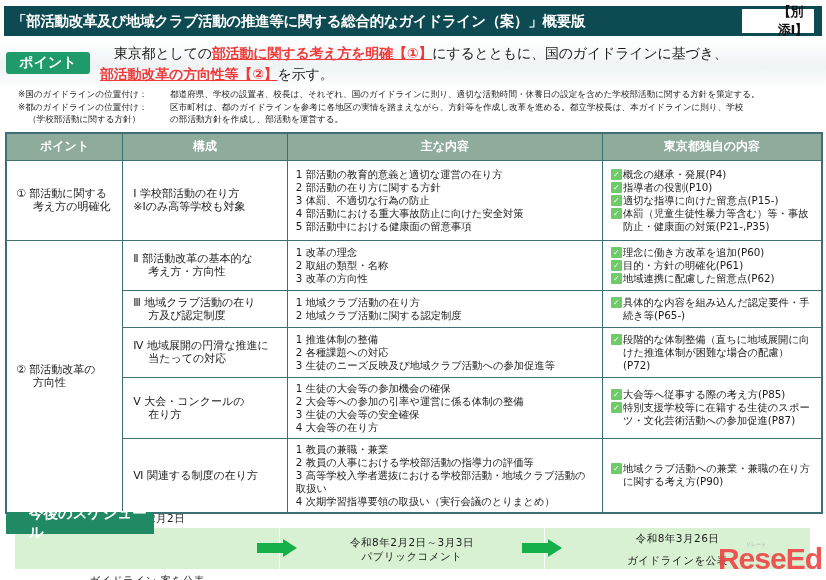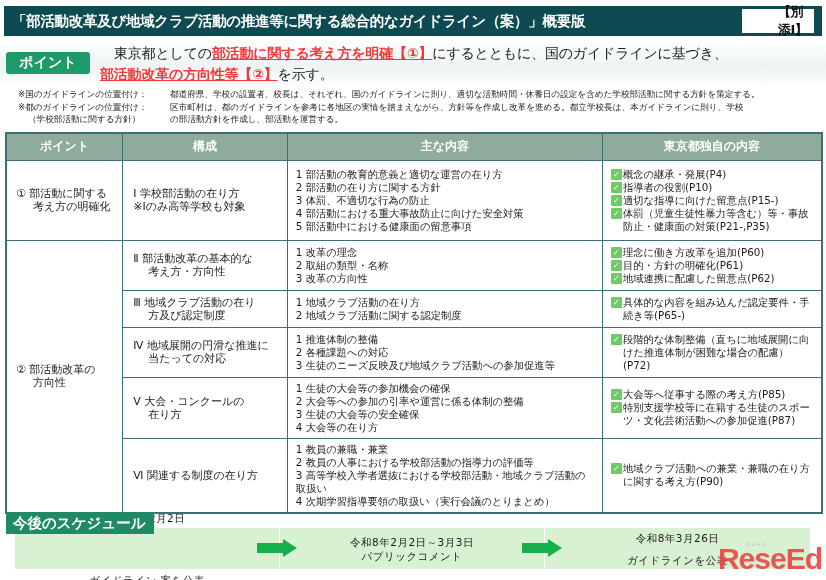--- a/index.html
+++ b/index.html
@@ -57,21 +57,21 @@
   .cell-tokyo { padding: 4px 8px; font-size: 10.3px; line-height: 13.2px; }
   .chk-row { display: flex; align-items: flex-start; }
   .chk {
     width: 11px; height: 11px; background: #6fcb68; border-radius: 1px; flex-shrink: 0; margin-top: 1px; margin-right: 1px;
     display: flex; align-items: center; justify-content: center; color: #fff; font-size: 8px; font-weight: bold;
   }
 
   .sched-badge {
     position: absolute; left: 6px; top: 512px; width: 148px; height: 22px;
     background: #1f8a63; border-radius: 4px 4px 0 0; color: #fff; font-weight: bold; font-size: 14.5px;
-    display: flex; align-items: center; padding-left: 7px; z-index: 2;
+    display: flex; align-items: center; padding-left: 23px; z-index: 2;
   }
   .sched-bar {
     position: absolute; left: 15px; top: 528px; width: 795px; height: 41px; display: flex;
   }
   .sched-cell {
     background: #d9f1d3; height: 100%; display: flex; flex-direction: column; justify-content: center;
     align-items: center; font-size: 10.5px; line-height: 14px; letter-spacing: 0.5px; position: relative;
   }
   .sched-cell.c1 { width: 264px; margin-right: 1px; gap: 48px; }
   .sched-cell.c2 { width: 264px; margin-right: 1px; }

